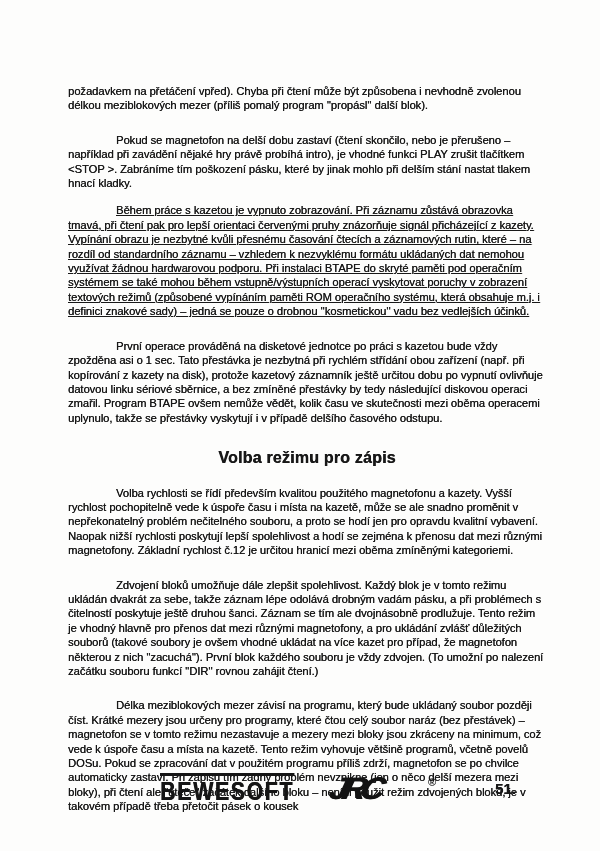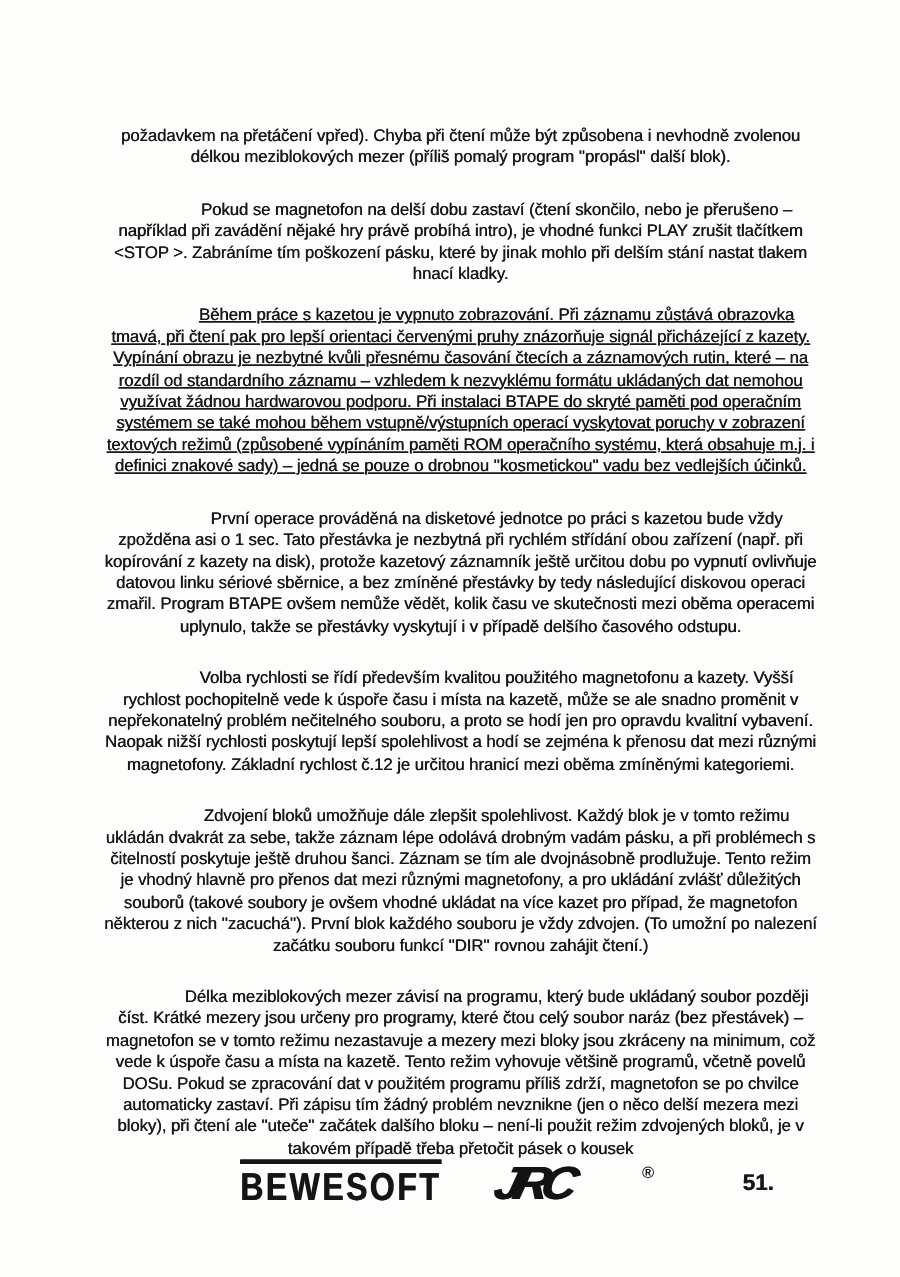--- a/index.html
+++ b/index.html
@@ -13,21 +13,21 @@
   }
   .content {
     position:absolute;
     left:68px; top:84px;
     width:478px;
     font-size:11.2px;
     line-height:14.4px;
     letter-spacing:-0.05px;
     text-shadow:0.25px 0 0 currentColor; 
   }
-  .content p { margin:0;text-align:center; }
+  .content p { margin:0; }
   .content p.indent { text-indent:48px;margin-top:20px; }
   .content p.gap-top { margin-top:13px;text-decoration:underline; }
   .heading {
     margin:26px 0 16px 0;
     text-align:center;
     font-size:16px;
     font-weight:700;
     letter-spacing:0.2px;
     text-shadow:0.4px 0 0 currentColor;
   }
@@ -67,20 +67,21 @@
 <body>
 
 <div class="page">
 
   <div class="content">
     <p class="noindent">požadavkem na přetáčení vpřed). Chyba při čtení může být způsobena i nevhodně zvolenou délkou meziblokových mezer (příliš pomalý program ''propásl'' další blok).</p>
     <p class="indent">Pokud se magnetofon na delší dobu zastaví (čtení skončilo, nebo je přerušeno – například při zavádění nějaké hry právě probíhá intro), je vhodné funkci PLAY zrušit tlačítkem &lt;STOP &gt;. Zabráníme tím poškození pásku, které by jinak mohlo při delším stání nastat tlakem hnací kladky.</p>
     <p class="indent gap-top">Během práce s kazetou je vypnuto zobrazování. Při záznamu zůstává obrazovka tmavá, při čtení pak pro lepší orientaci červenými pruhy znázorňuje signál přicházející z kazety. Vypínání obrazu je nezbytné kvůli přesnému časování čtecích a záznamových rutin, které – na rozdíl od standardního záznamu – vzhledem k nezvyklému formátu ukládaných dat nemohou využívat žádnou hardwarovou podporu. Při instalaci BTAPE do skryté paměti pod operačním systémem se také mohou během vstupně/výstupních operací vyskytovat poruchy v zobrazení textových režimů (způsobené vypínáním paměti ROM operačního systému, která obsahuje m.j. i definici znakové sady) – jedná se pouze o drobnou ''kosmetickou'' vadu bez vedlejších účinků.</p>
     <p class="indent">První operace prováděná na disketové jednotce po práci s kazetou bude vždy zpožděna asi o 1 sec. Tato přestávka je nezbytná při rychlém střídání obou zařízení (např. při kopírování z kazety na disk), protože kazetový záznamník ještě určitou dobu po vypnutí ovlivňuje datovou linku sériové sběrnice, a bez zmíněné přestávky by tedy následující diskovou operaci zmařil. Program BTAPE ovšem nemůže vědět, kolik času ve skutečnosti mezi oběma operacemi uplynulo, takže se přestávky vyskytují i v případě delšího časového odstupu.</p>
 
+    <h2 class="heading">Volba režimu pro zápis</h2>
 
     <p class="indent">Volba rychlosti se řídí především kvalitou použitého magnetofonu a kazety. Vyšší rychlost pochopitelně vede k úspoře času i místa na kazetě, může se ale snadno proměnit v nepřekonatelný problém nečitelného souboru, a proto se hodí jen pro opravdu kvalitní vybavení. Naopak nižší rychlosti poskytují lepší spolehlivost a hodí se zejména k přenosu dat mezi různými magnetofony. Základní rychlost č.12 je určitou hranicí mezi oběma zmíněnými kategoriemi.</p>
     <p class="indent">Zdvojení bloků umožňuje dále zlepšit spolehlivost. Každý blok je v tomto režimu ukládán dvakrát za sebe, takže záznam lépe odolává drobným vadám pásku, a při problémech s čitelností poskytuje ještě druhou šanci. Záznam se tím ale dvojnásobně prodlužuje. Tento režim je vhodný hlavně pro přenos dat mezi různými magnetofony, a pro ukládání zvlášť důležitých souborů (takové soubory je ovšem vhodné ukládat na více kazet pro případ, že magnetofon některou z nich ''zacuchá''). První blok každého souboru je vždy zdvojen. (To umožní po nalezení začátku souboru funkcí ''DIR'' rovnou zahájit čtení.)</p>
     <p class="indent">Délka meziblokových mezer závisí na programu, který bude ukládaný soubor později číst. Krátké mezery jsou určeny pro programy, které čtou celý soubor naráz (bez přestávek) – magnetofon se v tomto režimu nezastavuje a mezery mezi bloky jsou zkráceny na minimum, což vede k úspoře času a místa na kazetě. Tento režim vyhovuje většině programů, včetně povelů DOSu. Pokud se zpracování dat v použitém programu příliš zdrží, magnetofon se po chvilce automaticky zastaví. Při zápisu tím žádný problém nevznikne (jen o něco delší mezera mezi bloky), při čtení ale ''uteče'' začátek dalšího bloku – není-li použit režim zdvojených bloků, je v takovém případě třeba přetočit pásek o kousek</p>
   </div>
 
   <div class="footer">
     <span class="logo-bewesoft">BEWESOFT</span>
     <span class="logo-jrc">JRC</span>
     <span class="registered">®</span>

